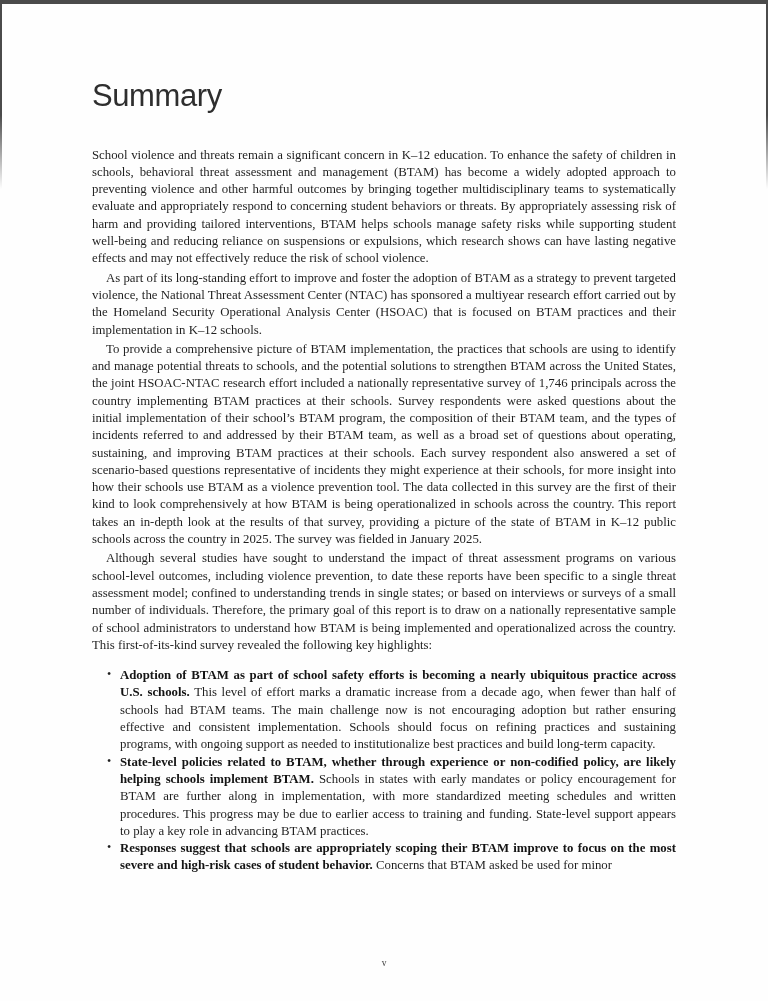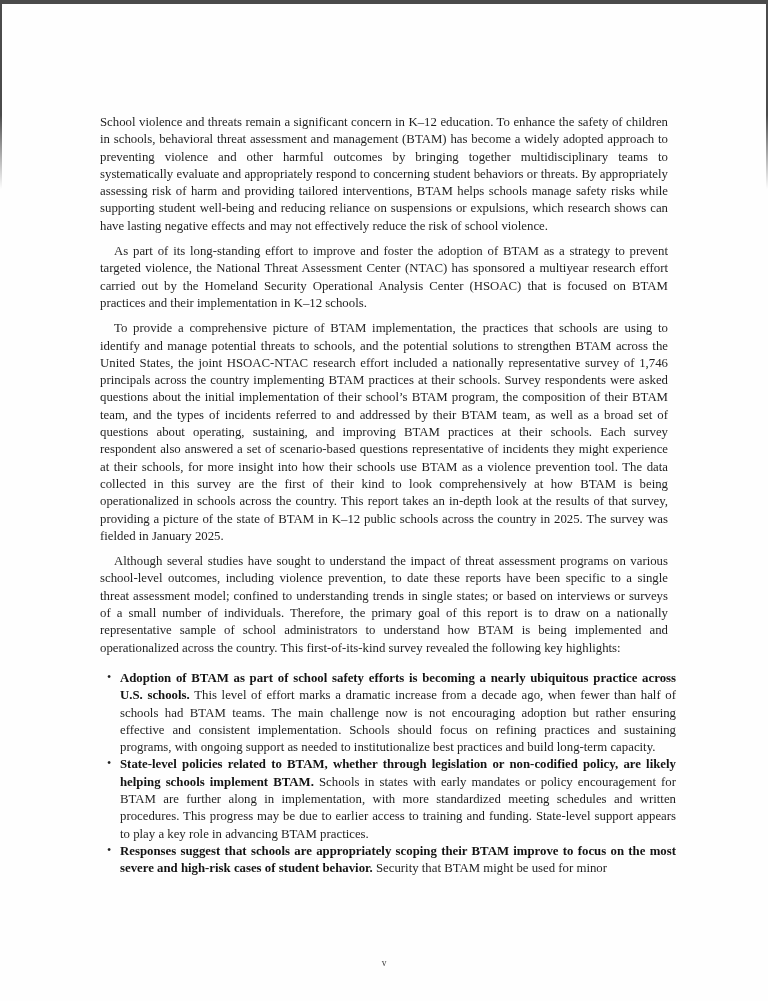--- a/index.html
+++ b/index.html
@@ -41,21 +41,21 @@
   h1.doc-title {
     font-family: "Liberation Sans", sans-serif;
     font-size: 31px;
     font-weight: 400;
     letter-spacing: -0.4px;
     color: #2e2e2e;
     margin: 0;
     line-height: 1.05;
   }
   p.body-para {
-    margin: 8px;
+    margin: 0;
     font-size: 12.8px;
     line-height: 17.3px;
     text-align: justify;
   }
   p.body-para.first {
     margin-top: 34px;
   }
   p.body-para.indented {
     text-indent: 14px;
     margin-top: 2px;
@@ -96,42 +96,43 @@
 </style>
 </head>
 <body>
 
 <div class="page">
   <div class="edge-top"></div>
   <div class="edge-left"></div>
   <div class="edge-right"></div>
 
   <div class="content">
+    <h1 class="doc-title">Summary</h1>
 
     <p class="body-para first">School violence and threats remain a significant concern in K–12 education. To enhance the safety of children in schools, behavioral threat assessment and management (BTAM) has become a widely adopted approach to preventing violence and other harmful outcomes by bringing together multidisciplinary teams to systematically evaluate and appropriately respond to concerning student behaviors or threats. By appropriately assessing risk of harm and providing tailored interventions, BTAM helps schools manage safety risks while supporting student well-being and reducing reliance on suspensions or expulsions, which research shows can have lasting negative effects and may not effectively reduce the risk of school violence.</p>
 
     <p class="body-para indented">As part of its long-standing effort to improve and foster the adoption of BTAM as a strategy to prevent targeted violence, the National Threat Assessment Center (NTAC) has sponsored a multiyear research effort carried out by the Homeland Security Operational Analysis Center (HSOAC) that is focused on BTAM practices and their implementation in K–12 schools.</p>
 
     <p class="body-para indented">To provide a comprehensive picture of BTAM implementation, the practices that schools are using to identify and manage potential threats to schools, and the potential solutions to strengthen BTAM across the United States, the joint HSOAC-NTAC research effort included a nationally representative survey of 1,746 principals across the country implementing BTAM practices at their schools. Survey respondents were asked questions about the initial implementation of their school’s BTAM program, the composition of their BTAM team, and the types of incidents referred to and addressed by their BTAM team, as well as a broad set of questions about operating, sustaining, and improving BTAM practices at their schools. Each survey respondent also answered a set of scenario-based questions representative of incidents they might experience at their schools, for more insight into how their schools use BTAM as a violence prevention tool. The data collected in this survey are the first of their kind to look comprehensively at how BTAM is being operationalized in schools across the country. This report takes an in-depth look at the results of that survey, providing a picture of the state of BTAM in K–12 public schools across the country in 2025. The survey was fielded in January 2025.</p>
 
     <p class="body-para indented">Although several studies have sought to understand the impact of threat assessment programs on various school-level outcomes, including violence prevention, to date these reports have been specific to a single threat assessment model; confined to understanding trends in single states; or based on interviews or surveys of a small number of individuals. Therefore, the primary goal of this report is to draw on a nationally representative sample of school administrators to understand how BTAM is being implemented and operationalized across the country. This first-of-its-kind survey revealed the following key highlights:</p>
 
     <ul class="highlights">
       <li>
         <span class="bullet">•</span>
         <strong>Adoption of BTAM as part of school safety efforts is becoming a nearly ubiquitous practice across U.S. schools.</strong>
         <span>This level of effort marks a dramatic increase from a decade ago, when fewer than half of schools had BTAM teams. The main challenge now is not encouraging adoption but rather ensuring effective and consistent implementation. Schools should focus on refining practices and sustaining programs, with ongoing support as needed to institutionalize best practices and build long-term capacity.</span>
       </li>
       <li>
         <span class="bullet">•</span>
-        <strong>State-level policies related to BTAM, whether through legislation or non-codified policy, are likely helping schools implement BTAM.</strong>
+        <strong>State-level policies related to BTAM, whether through experience or non-codified policy, are likely helping schools implement BTAM.</strong>
         <span>Schools in states with early mandates or policy encouragement for BTAM are further along in implementation, with more standardized meeting schedules and written procedures. This progress may be due to earlier access to training and funding. State-level support appears to play a key role in advancing BTAM practices.</span>
       </li>
       <li>
         <span class="bullet">•</span>
         <strong>Responses suggest that schools are appropriately scoping their BTAM improve to focus on the most severe and high-risk cases of student behavior.</strong>
-        <span>Security that BTAM might be used for minor</span>
+        <span>Concerns that BTAM asked be used for minor</span>
       </li>
     </ul>
   </div>
 
   <div class="page-number">v</div>
 </div>
 
 </body></html>

